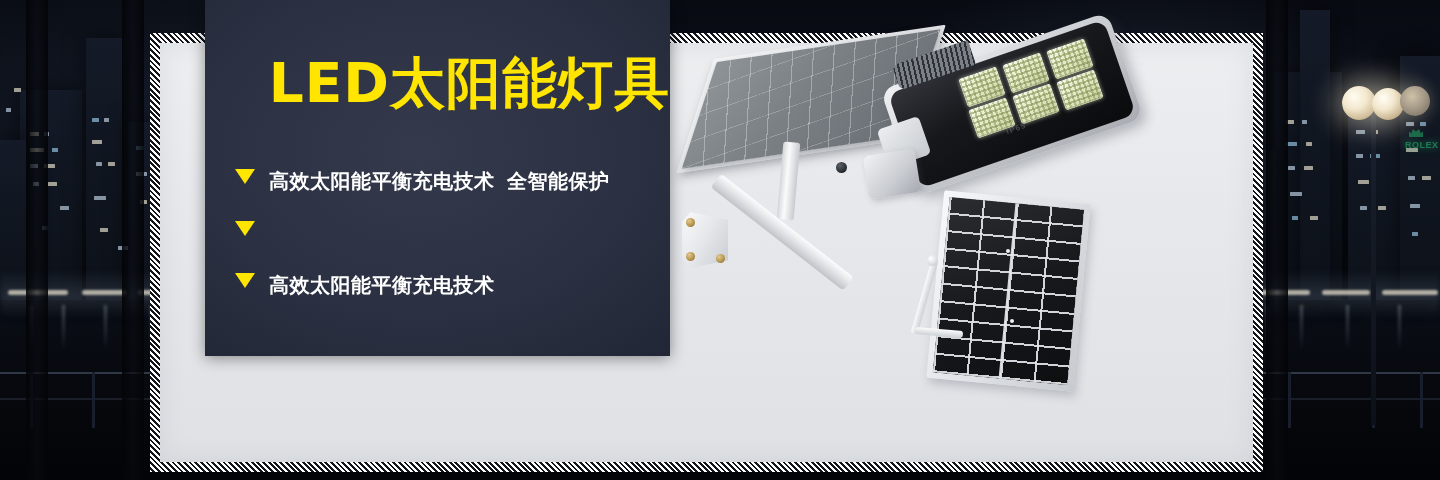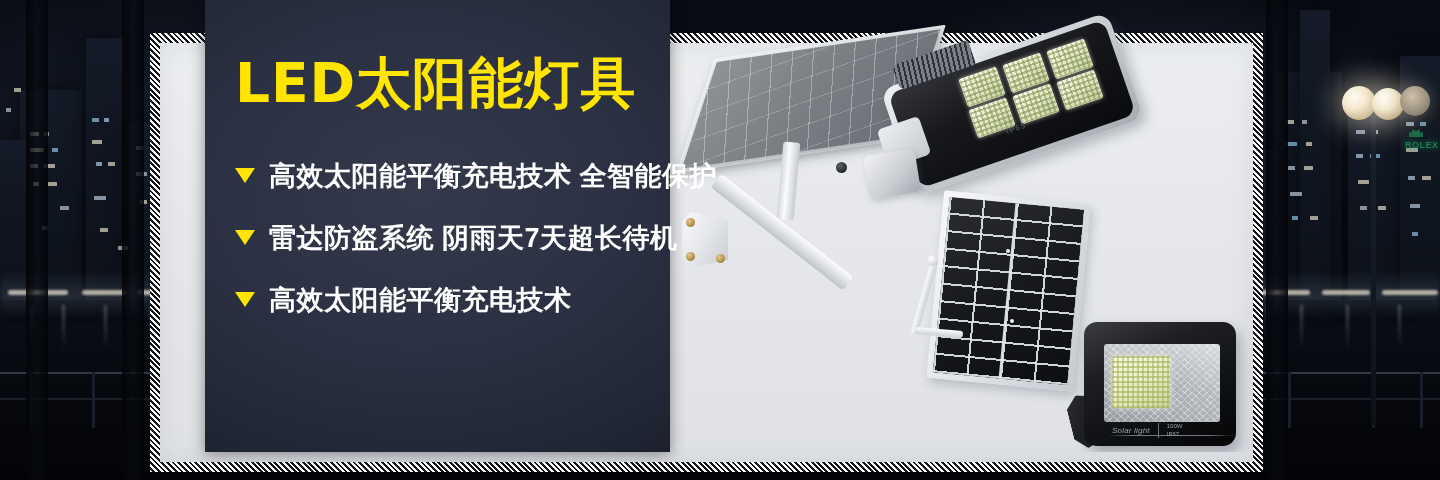--- a/index.html
+++ b/index.html
@@ -292,24 +292,25 @@
   .fl-label .lb-spec {
     font-size:6px; color:#9aa0a7; line-height:1.35; white-space:nowrap;
   }
   .fl-underline {
     position:absolute; left:40px; top:113px; width:126px; height:1px;
     background:linear-gradient(90deg,rgba(160,166,175,0),rgba(160,166,175,.7) 20%,rgba(160,166,175,.7) 80%,rgba(160,166,175,0));
   }
 
   
   #navy-panel {
-    position:absolute; left:205px; top:0px; width:465px; height:452px;
+    position:absolute; left:205px; top:0px; width:465px; height:356px;
     background:
       radial-gradient(ellipse 440px 330px at 46% 42%, #343a4c 0%, #2b3142 48%, #222737 82%, #1b1f2c 100%);
     box-shadow:0 2px 14px rgba(0,0,0,.42);
+    text-align:right;
   }
   #panel-content {
     position:absolute; left:0; top:0; width:465px; height:452px;
     padding:55px 0 0 30px;
   }
   #title {
     font-size:55px; font-weight:700; color:#ffe500;
     letter-spacing:1px; line-height:1.05;
     font-family:"DejaVu Sans","Liberation Sans",sans-serif;
     white-space:nowrap;
@@ -320,23 +321,24 @@
     margin-bottom:26px;
   }
   .tri {
     width:0; height:0;
     border-left:10px solid transparent;
     border-right:10px solid transparent;
     border-top:15px solid #ffe500;
     flex:0 0 auto;
   }
   .ftext {
-    font-size:27px; color:#ffffff; font-weight:700;
+    font-size:20px; color:#ffffff; font-weight:700;
     letter-spacing:.5px; white-space:nowrap;
-    font-family:Liberation Sans, sans-serif;
+    font-family:Liberation Mono, monospace;
+    margin-top:10px;
   }
 </style>
 </head>
 <body>
 
 <div id="stage">
 
   <div class="bg">
     <div class="bg-sky"></div>
     <div class="bg-water"></div>
@@ -482,53 +484,36 @@
       <div class="sp-busbar"></div>
       <div class="sp-dot" style="left:91px; top:52px;"></div>
       <div class="sp-dot" style="left:95px; top:122px;"></div>
       <div class="sp-stand">
         <div class="sp-stand-leg"></div>
         <div class="sp-stand-foot"></div>
         <div class="sp-hinge"></div>
       </div>
     </div>
 
-    <div id="floodlight">
-      <div class="fl-bracket"></div>
-      <div class="fl-body"></div>
-      <div class="fl-reflector"></div>
-      <div class="fl-reflector-inner"></div>
-      <div class="fl-chip"></div>
-      <div class="fl-underline"></div>
-      <div class="fl-label">
-        <span class="lb-main">Solar light</span>
-        <span class="lb-div"></span>
-        <span class="lb-spec">
-          <span>100W</span><br>
-          <span>IP67</span>
-        </span>
-      </div>
-    </div>
   </div>
 
   <div id="navy-panel">
     <div id="panel-content">
 
       <h1 id="title">LED太阳能灯具</h1>
 
       <div id="features">
 
         <div class="feature">
           <span class="tri"></span>
           <span class="ftext">高效太阳能平衡充电技术 全智能保护</span>
         </div>
 
         <div class="feature">
           <span class="tri"></span>
-          <span class="ftext">雷达防盗系统 阴雨天7天超长待机</span>
         </div>
 
         <div class="feature">
           <span class="tri"></span>
           <span class="ftext">高效太阳能平衡充电技术</span>
         </div>
 
       </div>
     </div>
   </div>

